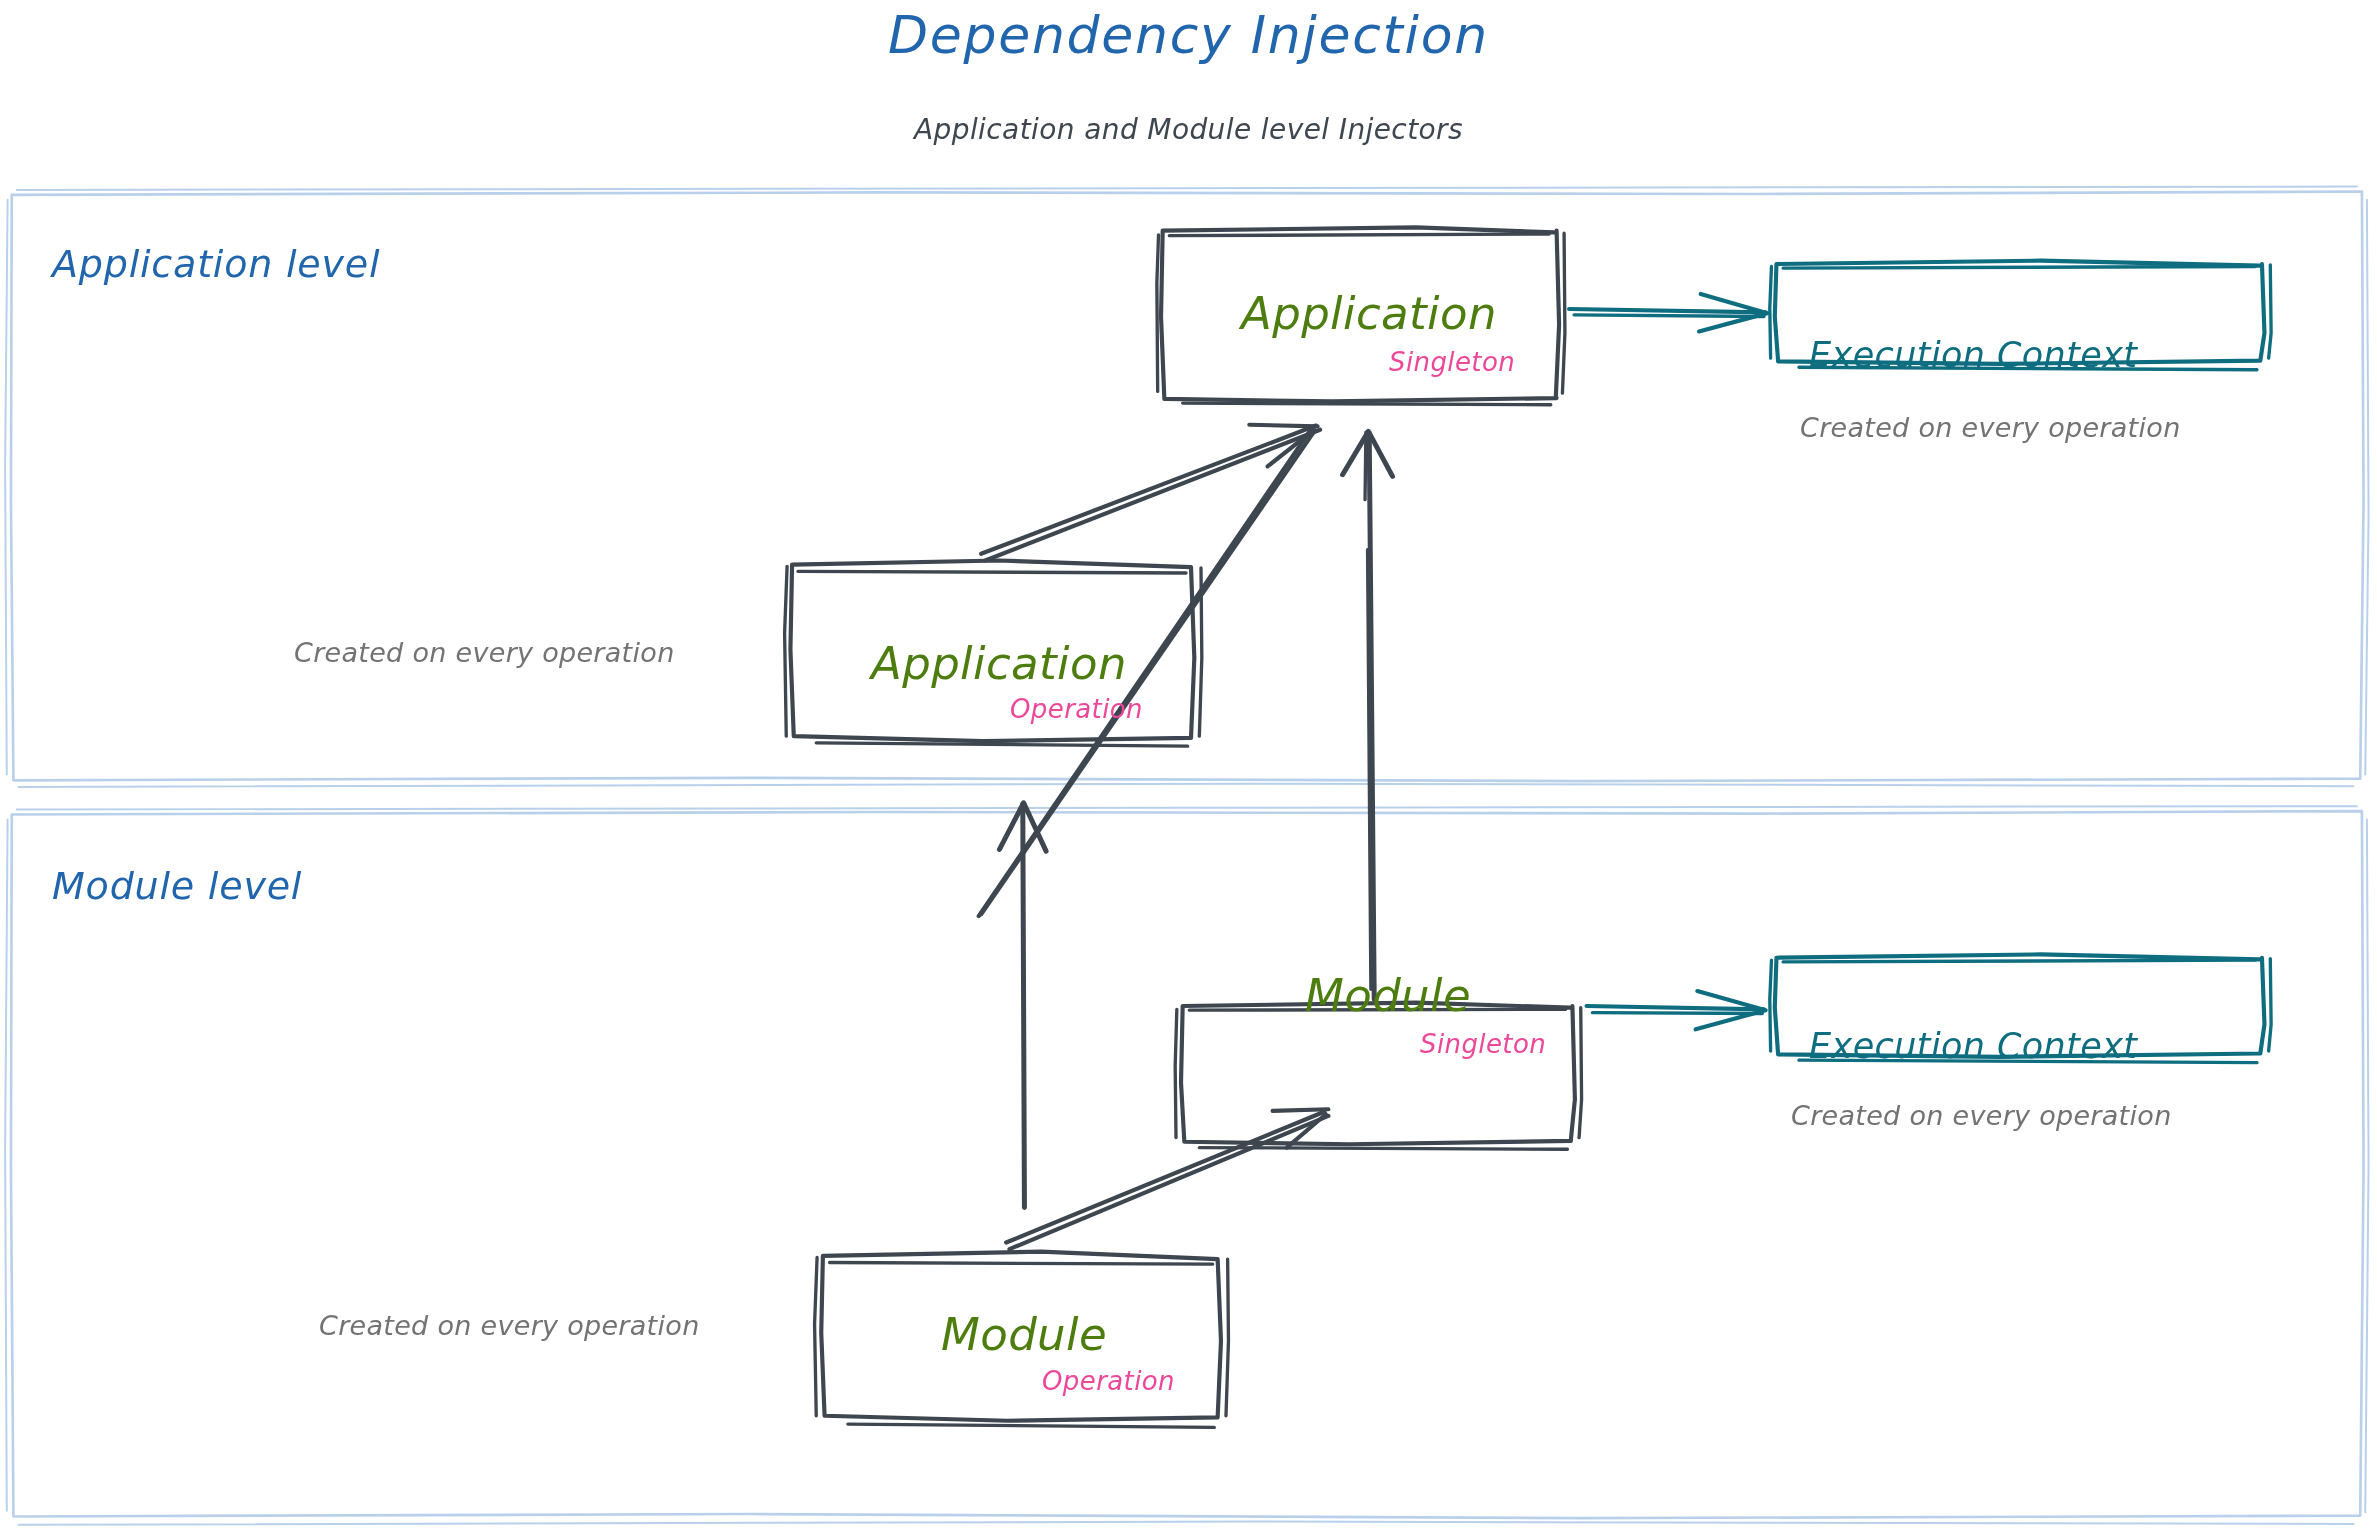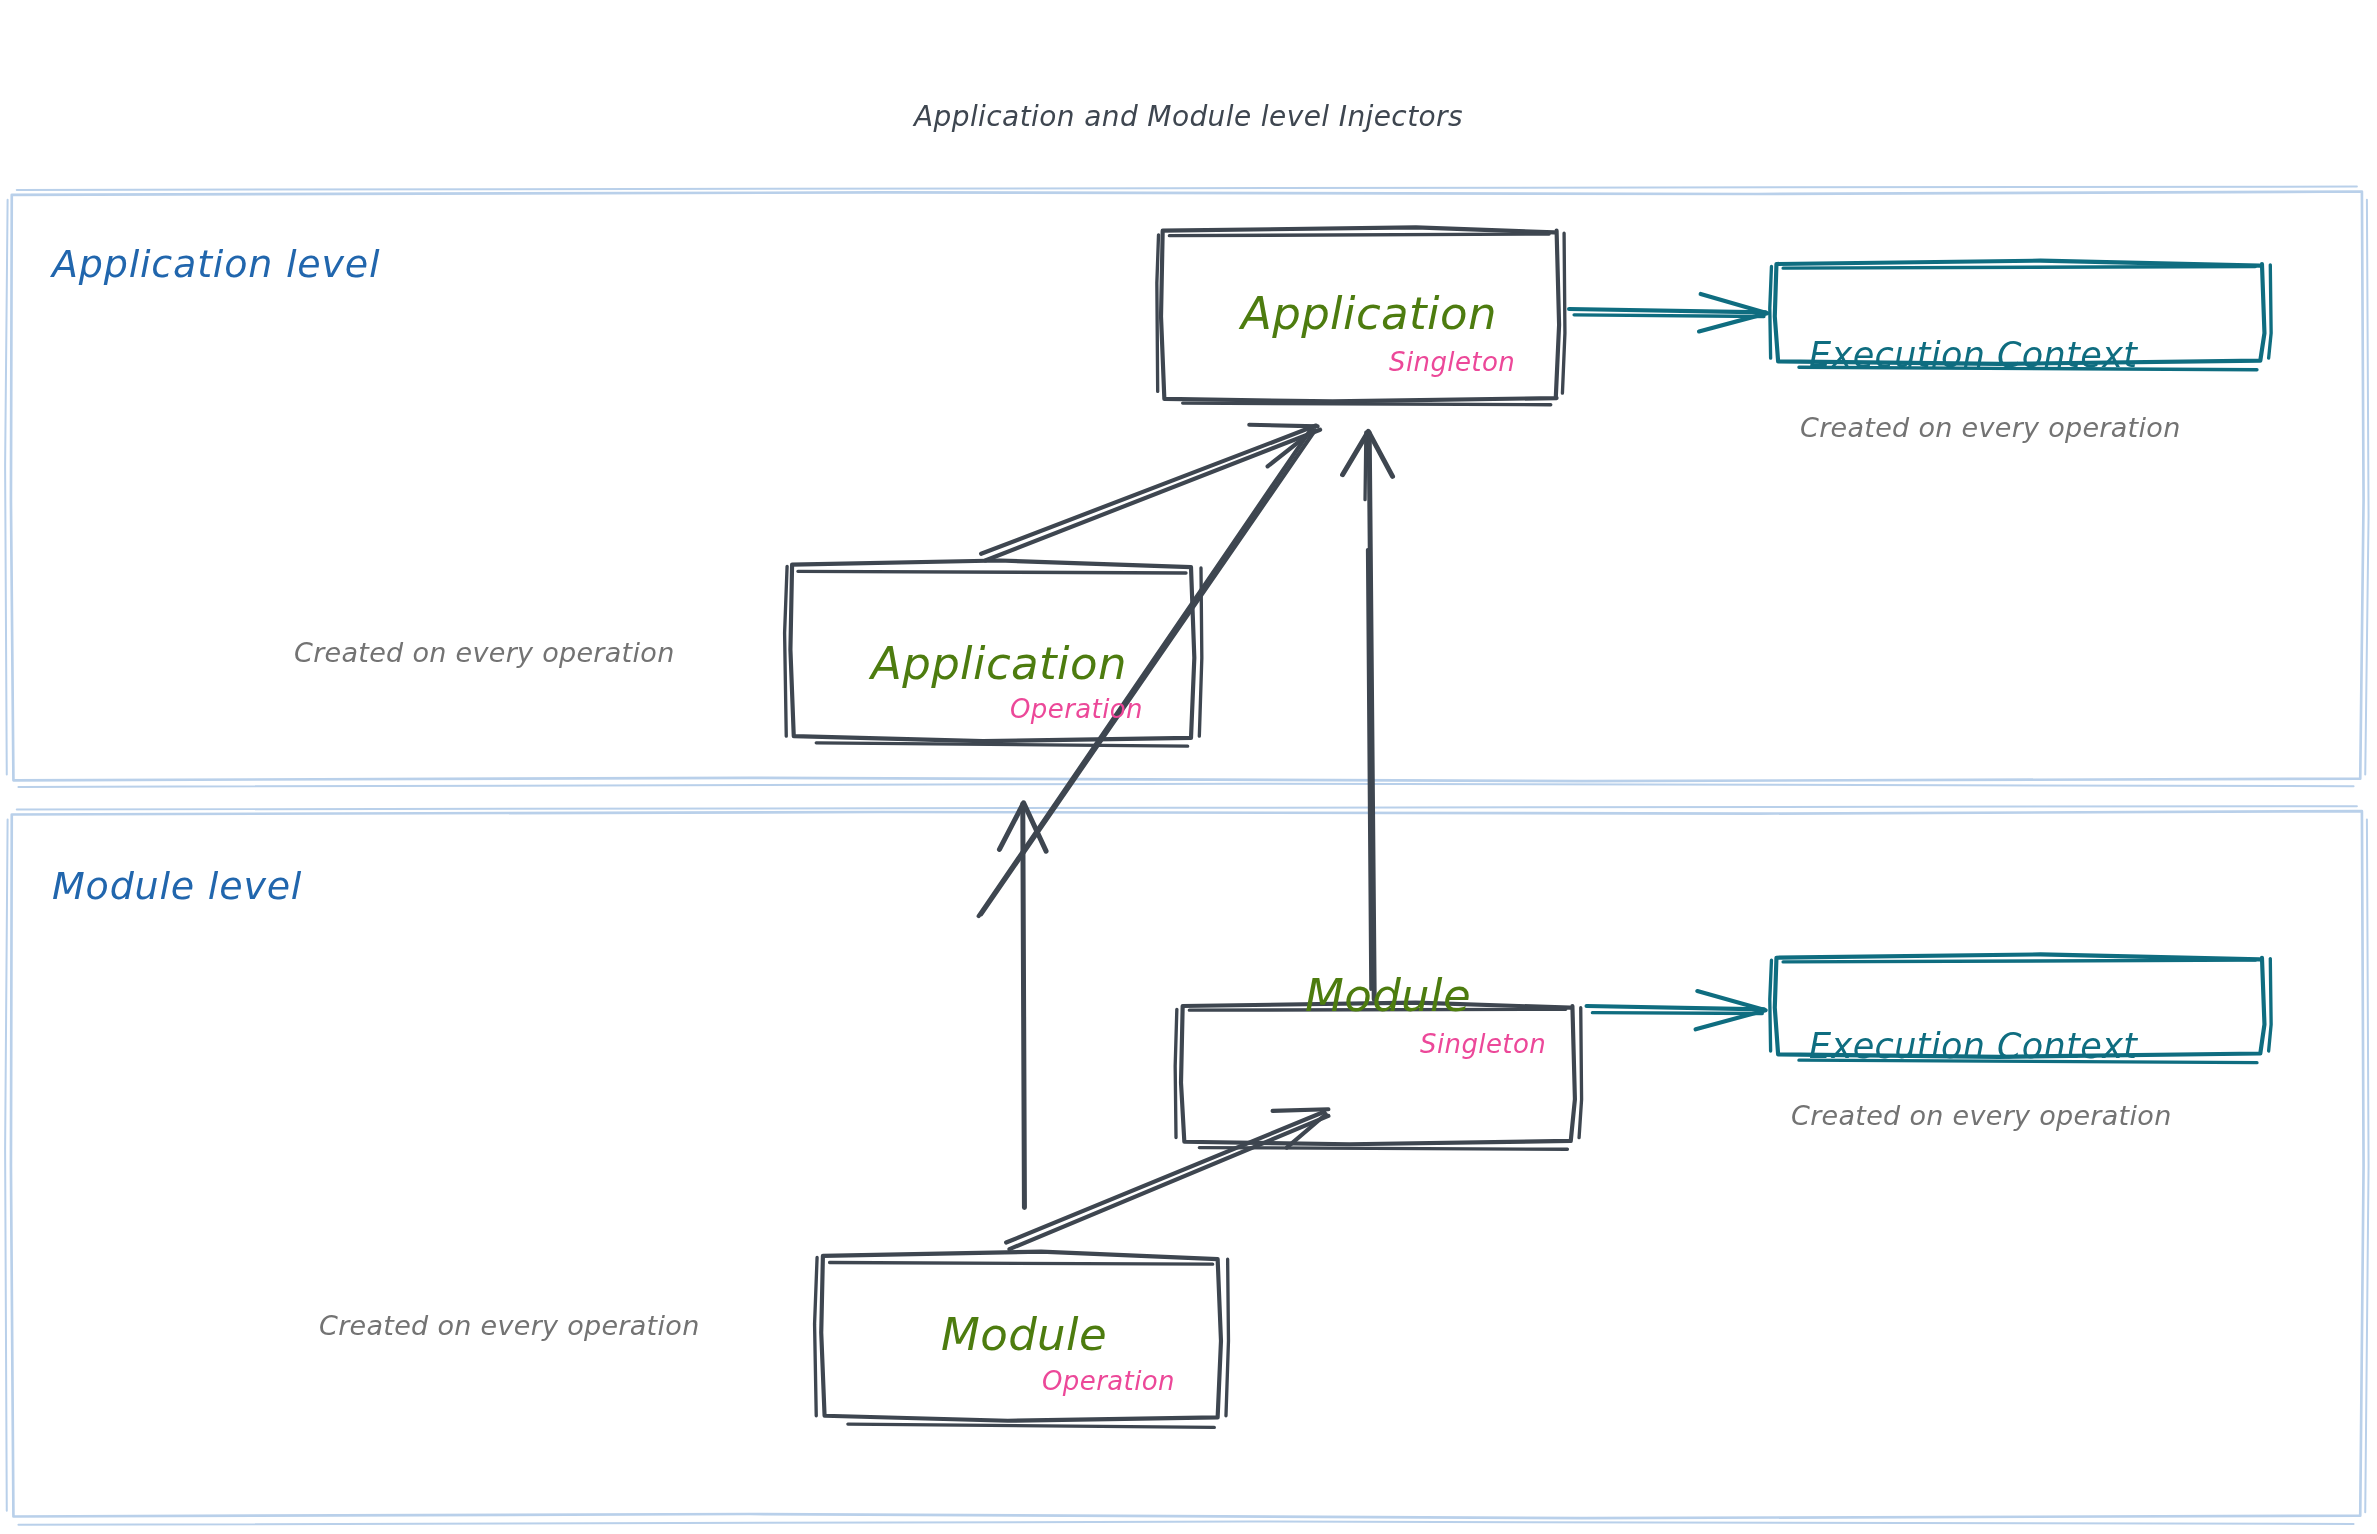--- a/index.html
+++ b/index.html
@@ -33,21 +33,21 @@
     left: 0; top: 5px;
     width: 2377px;
     text-align: center;
     font-size: 52px;
     color: #2166ad;
     font-style: italic;
     letter-spacing: 1.7px;
     white-space: nowrap;
   }
   #subtitle {
-    left: 0; top: 100px;
+    left: 0; top: 113px;
     width: 2377px;
     text-align: center;
     font-size: 28px;
     color: #3e4650;
     font-style: italic;
     letter-spacing: 0.4px;
   }
 
   
   .section-label {
@@ -213,20 +213,21 @@
       <path class="sk-dark" stroke-width="6" d="M 1200 1020 L 1229 964 L 1256 1022"></path>
     </g>
 
     <g>
       <path class="sk-dark" stroke-width="5" d="M 1208 1492 L 1590 1335"></path>
       <path class="sk-dark" stroke-width="5" d="M 1212 1500 L 1595 1340"></path>
       <path class="sk-dark" stroke-width="5" d="M 1528 1334 L 1595 1332 M 1545 1378 L 1592 1338"></path>
     </g>
   </svg>
 
+  <div class="txt" id="title">Dependency Injection</div>
 
   <div class="txt" id="subtitle">Application and Module level Injectors</div>
 
   <div class="txt section-label" id="label-app-level">Application level</div>
 
   <div class="txt section-label" id="label-mod-level">Module level</div>
 
   <div class="txt box-title" id="t-app-singleton-title">Application</div>
   <div class="txt box-scope" id="t-app-singleton-scope">Singleton</div>
 

